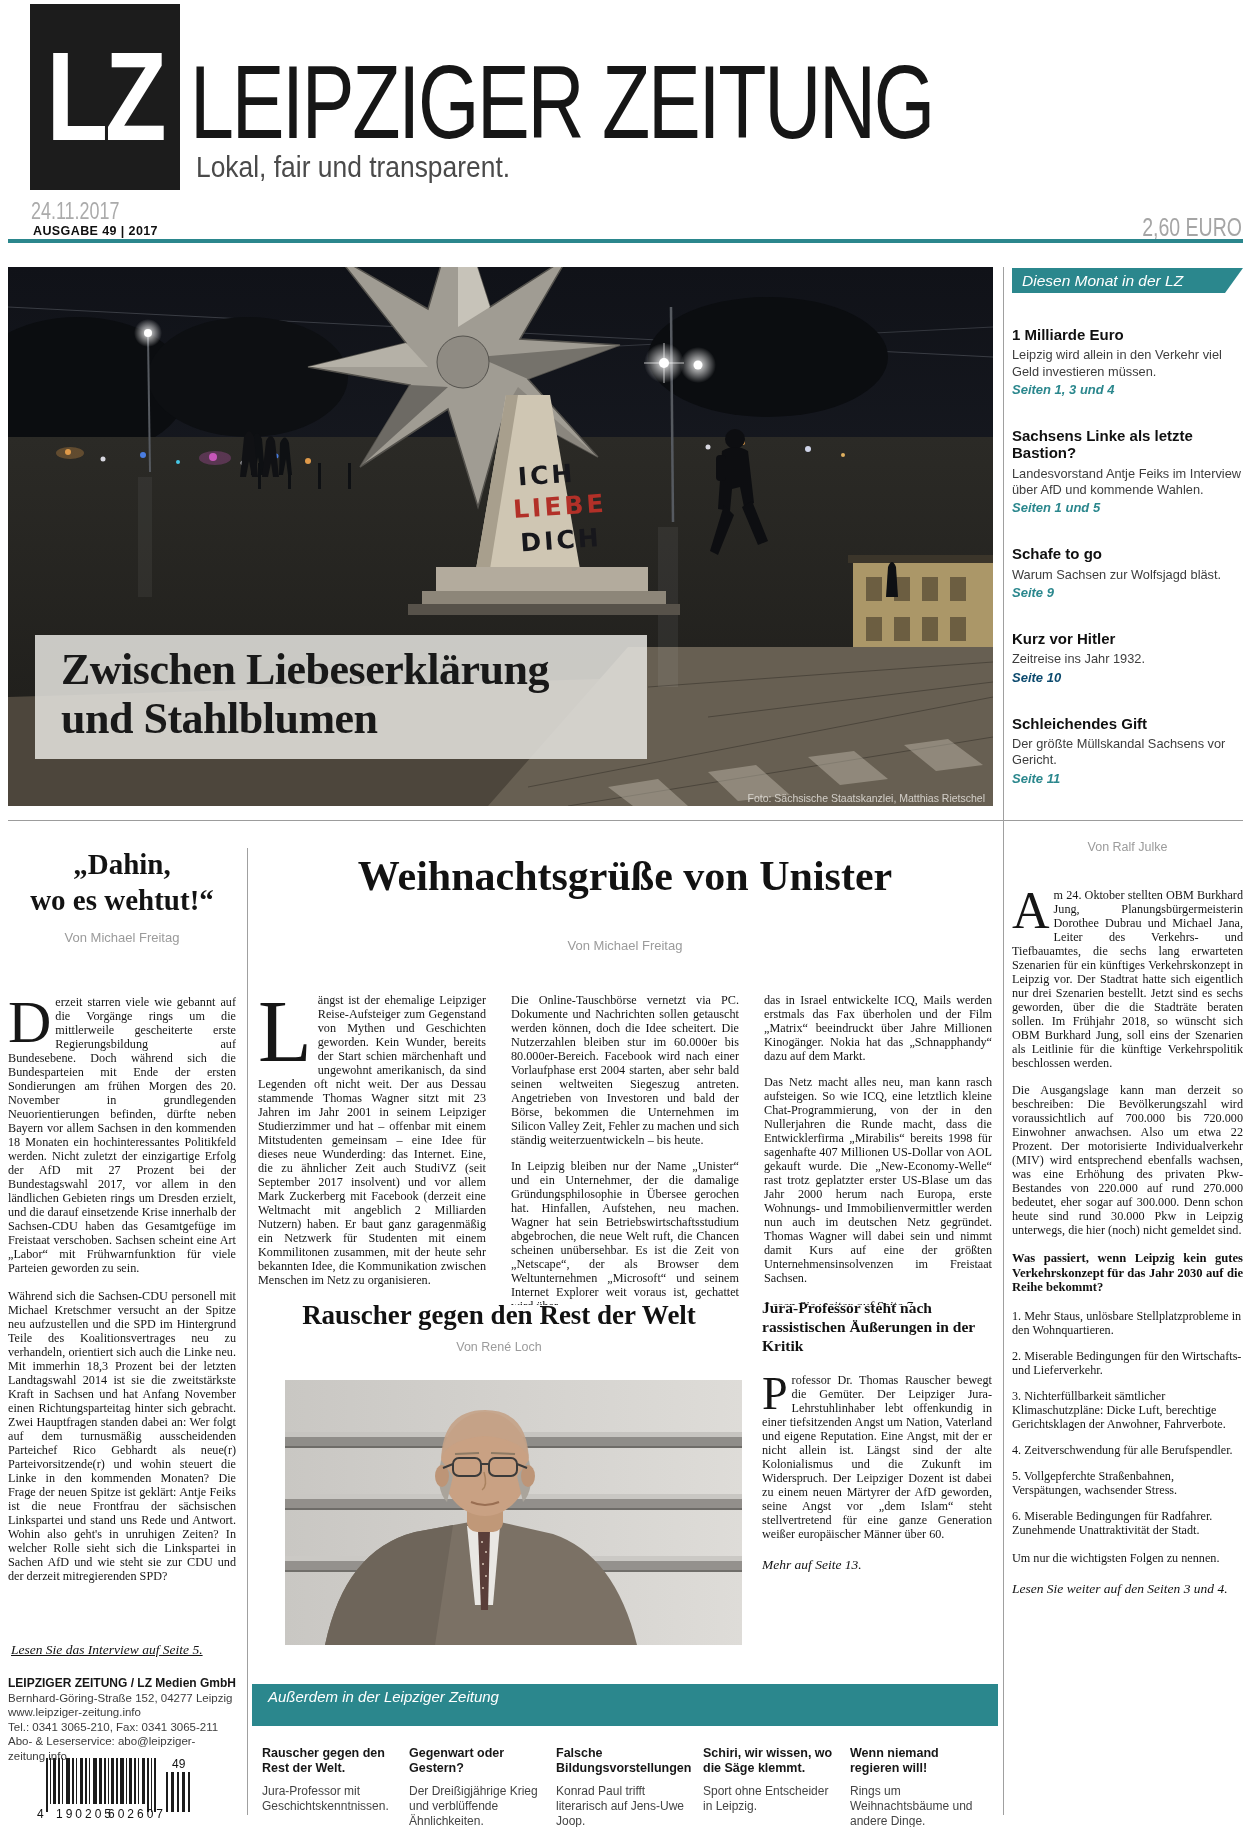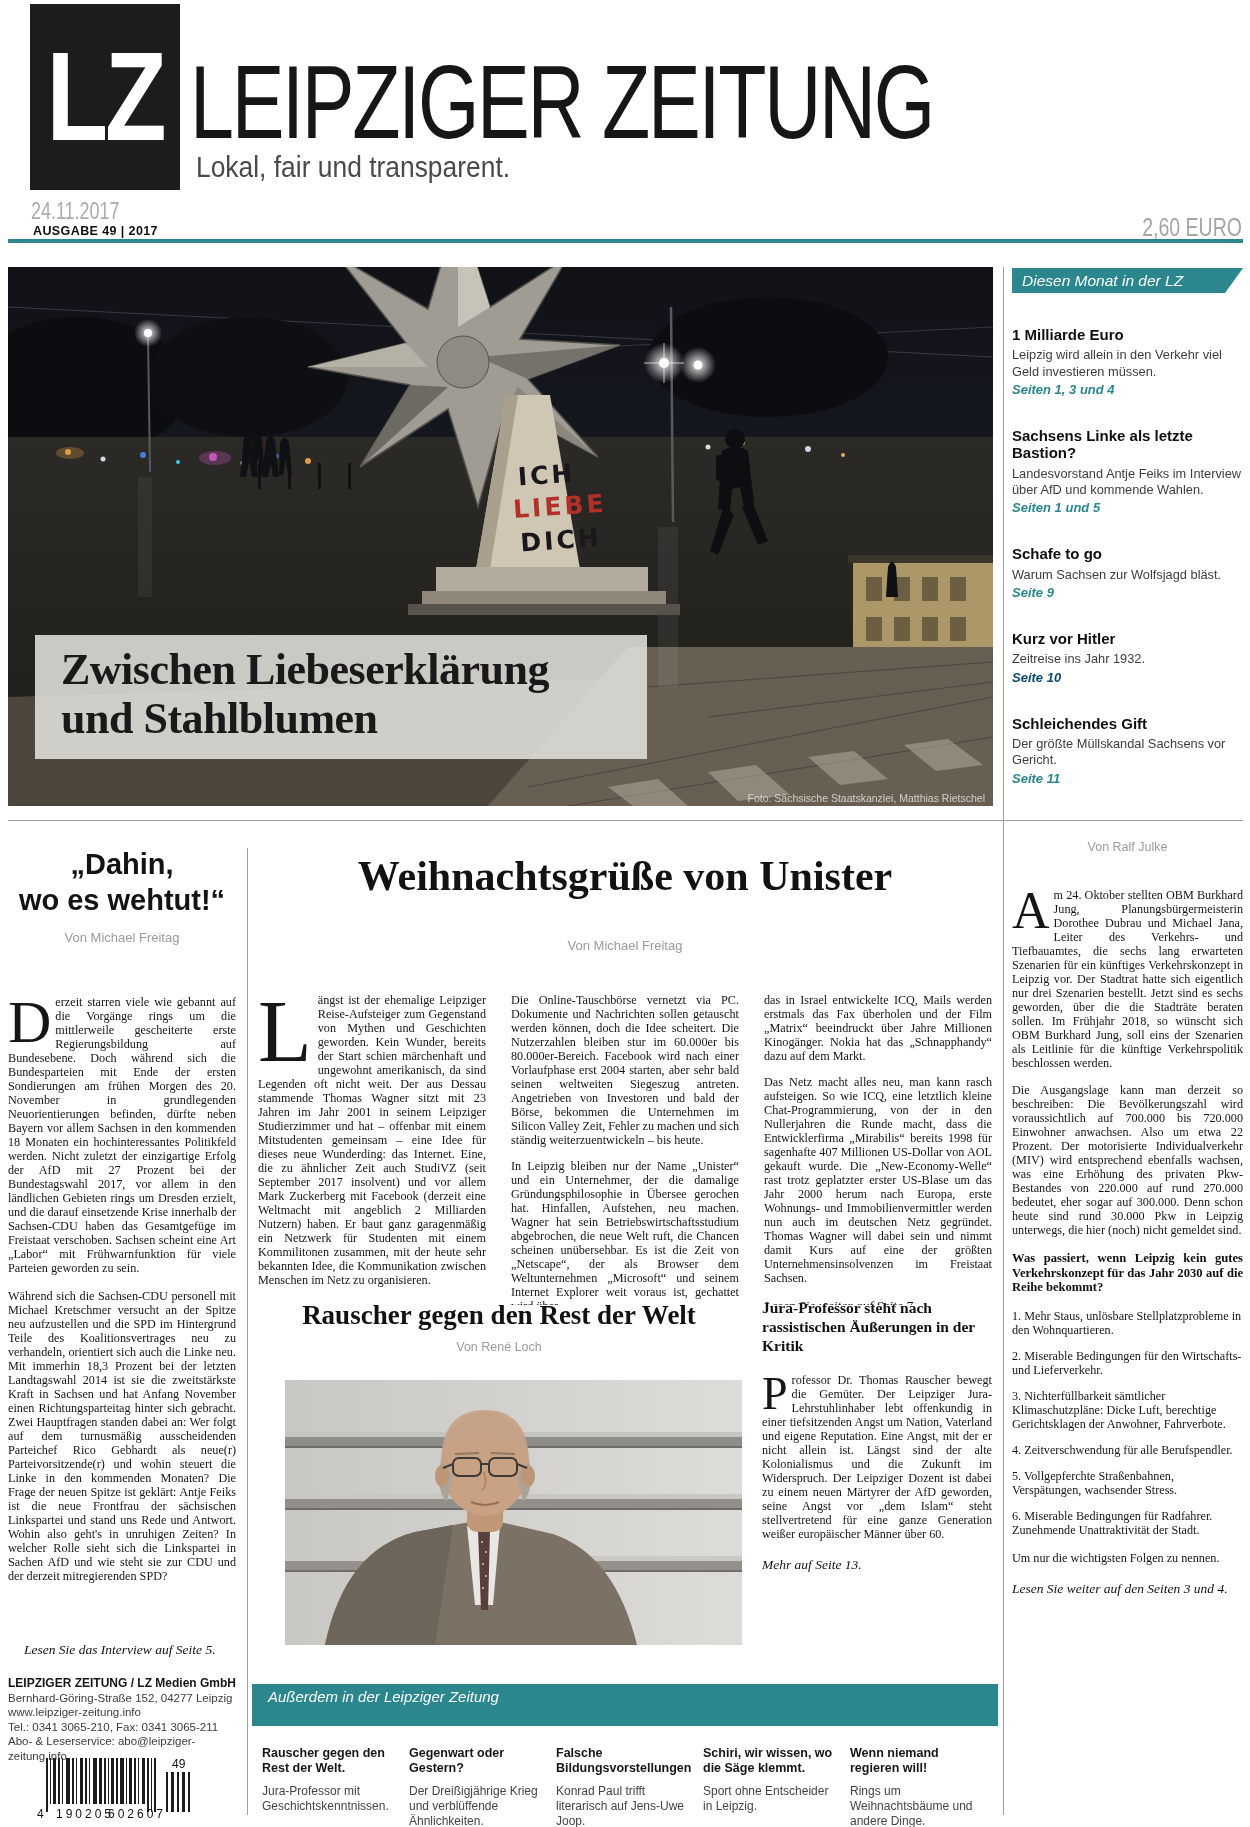--- a/index.html
+++ b/index.html
@@ -52,26 +52,26 @@
              text-align:justify;color:#151515;}
   .readmore{font-family:"Liberation Serif",serif;font-style:italic;font-size:13.5px;color:#111;}
   .dc{float:left;font-family:"Liberation Serif",serif;color:#161616;}
   .dc-d{font-size:60px;line-height:50px;height:52px;margin:2px 4px 0 0;}
   .dc-l{font-size:88px;line-height:72px;height:74px;margin:3px 6px 0 0;}
   .dc-p{font-size:46px;line-height:38px;height:40px;margin:2px 4px 0 0;}
   .dc-a{font-size:52px;line-height:42px;height:44px;margin:2px 4px 0 0;}
 
   
   .col-left{left:8px;top:830px;width:228px;height:997px;}
-  .dahin-title{margin-top:16px;text-align:center;font-family:Liberation Sans, sans-serif;
+  .dahin-title{margin-top:16px;text-align:center;font-family:Liberation Serif, serif;
                font-weight:bold;font-size:29px;line-height:36px;color:#131313;}
   .dahin-byline{margin-top:12px;}
   .dahin-body{position:absolute;left:0;top:165px;width:228px;height:640px;overflow:hidden;}
   .dahin-body .p2{margin-top:14px;}
-  .dahin-readmore{position:absolute;left:16px;top:812px;}
+  .dahin-readmore{position:absolute;left:3px;top:812px;text-decoration:underline;}
   .imprint{position:absolute;left:0;top:846px;font-size:11.5px;line-height:14.6px;color:#3c3c3c;}
   .imprint .b{font-weight:bold;font-size:12px;color:#161616;}
   .barcode{position:absolute;left:28px;top:926px;}
   .barcode text{font-family:"Liberation Sans",sans-serif;font-size:12px;fill:#111;}
 
   
   .col-center{left:258px;top:830px;width:734px;height:997px;}
   .uni-title{position:absolute;top:22px;width:734px;text-align:center;
              font-family:"Liberation Serif",serif;font-weight:bold;font-size:42px;color:#121212;}
   .uni-byline{position:absolute;top:108px;width:734px;}

